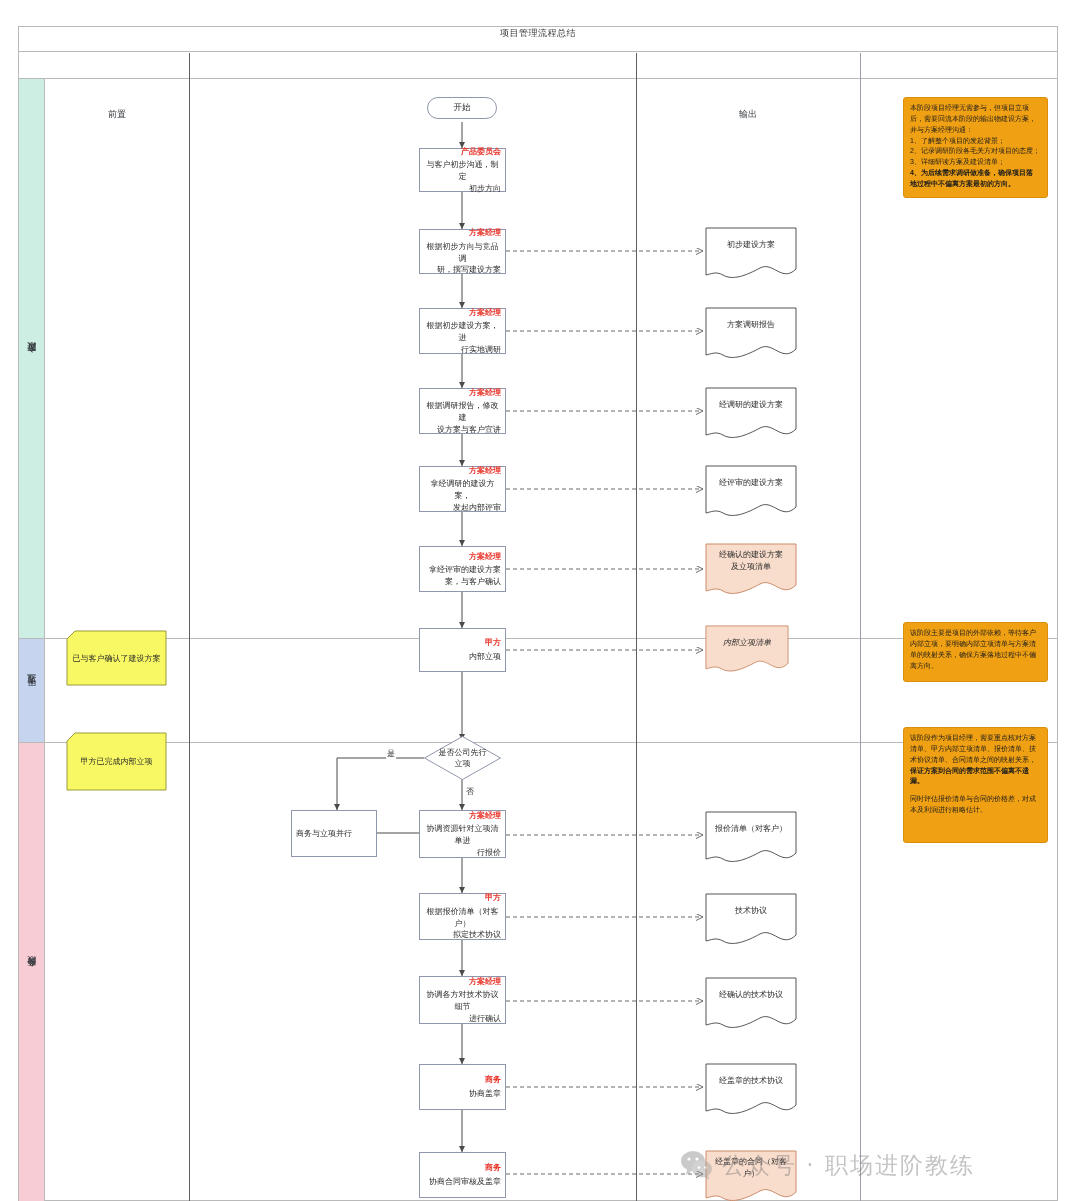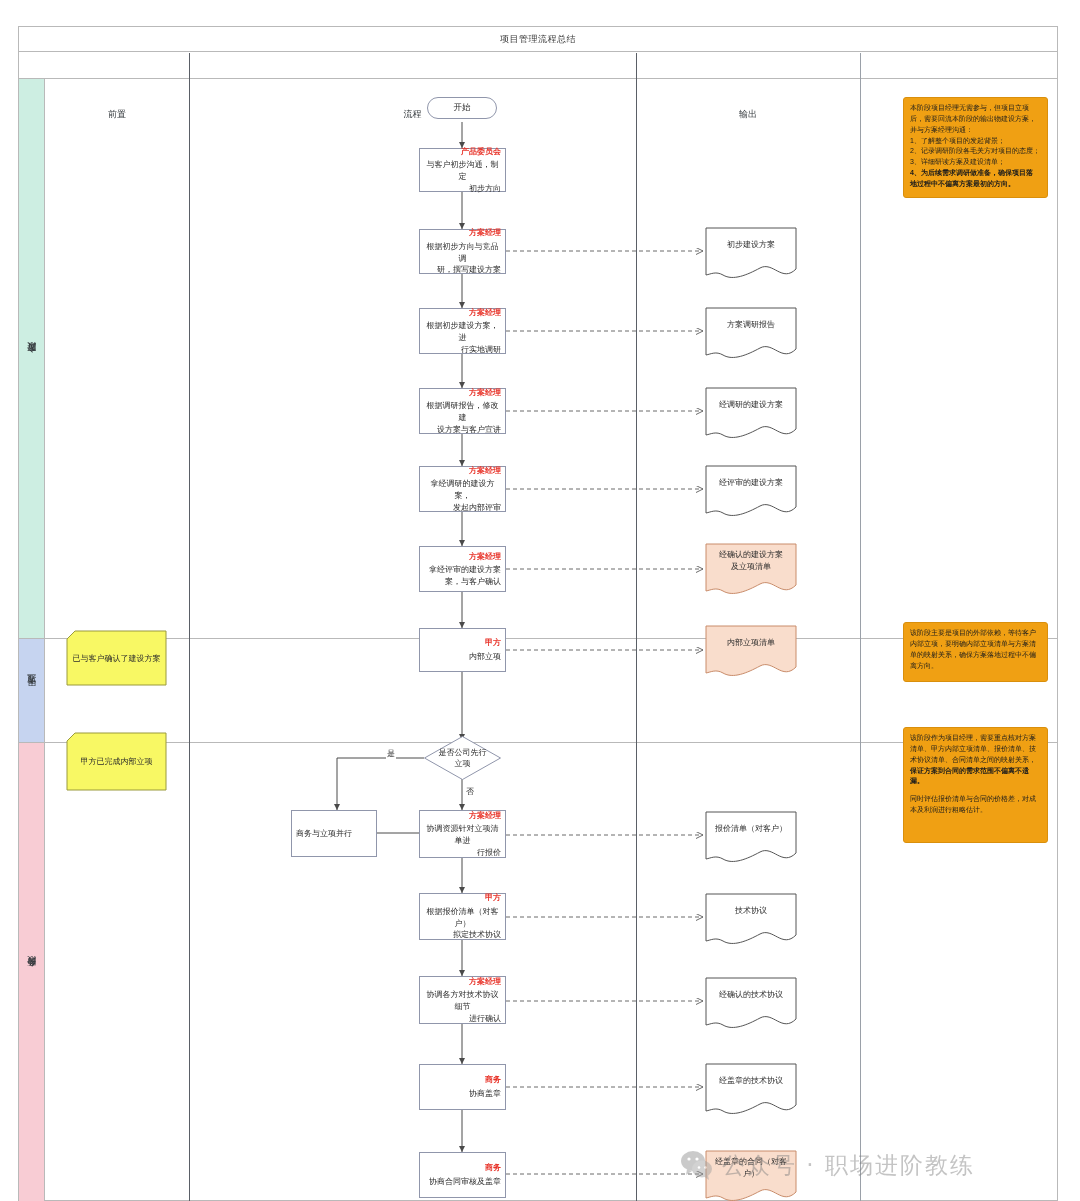--- a/index.html
+++ b/index.html
@@ -21,21 +21,21 @@
     position: absolute;
     left: 18px; top: 26px;
     width: 1040px; height: 1175px;
     border: 1px solid #b9b9b9;
     background: #fff;
   }
   .title-bar {
     position: absolute;
     left: 0; top: 0; right: 0; height: 25px;
     border-bottom: 1px solid #b9b9b9;
-    display: flex; align-items: center; justify-content: center;
+    display: flex; align-items: flex-start; justify-content: center;
     font-size: 9px; color: #3a3a3a; letter-spacing: .5px;
   }
   
   .lane {
     position: absolute;
     left: 0; width: 26px;
     border-right: 1px solid #b9b9b9;
   }
   .lane-label {
     position: absolute;
@@ -208,23 +208,20 @@
     <div class="hline" style="top:51px;"></div>
     <div class="hline" style="top:611px;"></div>
     <div class="hline" style="top:715px;"></div>
 
     <div class="vline" style="left:170px;top:26px;height:1149px;"></div>
     <div class="vline" style="left:617px;top:26px;height:1149px;"></div>
     <div class="vline light" style="left:841px;top:26px;height:1149px;"></div>
 
     <div class="col-head" style="left:26px;width:144px;">
       <span>前置</span>
-    </div>
-    <div class="col-head" style="left:170px;width:447px;">
-      <span>流程</span>
     </div>
     <div class="col-head" style="left:617px;width:224px;">
       <span>输出</span>
     </div>
     <div class="col-head" style="left:841px;width:199px;">
       <span>阶段说明</span>
     </div>
 
   </div>
 
@@ -409,21 +406,21 @@
   <div class="doc" style="left:705px;top:543px;width:92px;height:55px;">
     <svg viewBox="0 0 92 55" preserveAspectRatio="none">
       <path d="M1,1 L91,1 L91,42 C77,56 68,34 55,41 C42,48 28,54 18,48 C11,44 6,47 1,48 Z" fill="#f9ddcc" stroke="#c98c6a" stroke-width="1"></path>
     </svg>
     <div class="dlabel">
       <span>经确认的建设方案</span>
       <span>及立项清单</span>
     </div>
   </div>
 
-  <div class="doc" style="left:705px;top:625px;width:92px;height:55px;">
+  <div class="doc" style="left:705px;top:625px;width:84px;height:55px;font-style:italic;">
     <svg viewBox="0 0 92 55" preserveAspectRatio="none">
       <path d="M1,1 L91,1 L91,42 C77,56 68,34 55,41 C42,48 28,54 18,48 C11,44 6,47 1,48 Z" fill="#f9ddcc" stroke="#c98c6a" stroke-width="1"></path>
     </svg>
     <div class="dlabel">
       <span>内部立项清单</span>
       <span></span>
     </div>
   </div>
 
   <div class="doc" style="left:705px;top:811px;width:92px;height:55px;">

